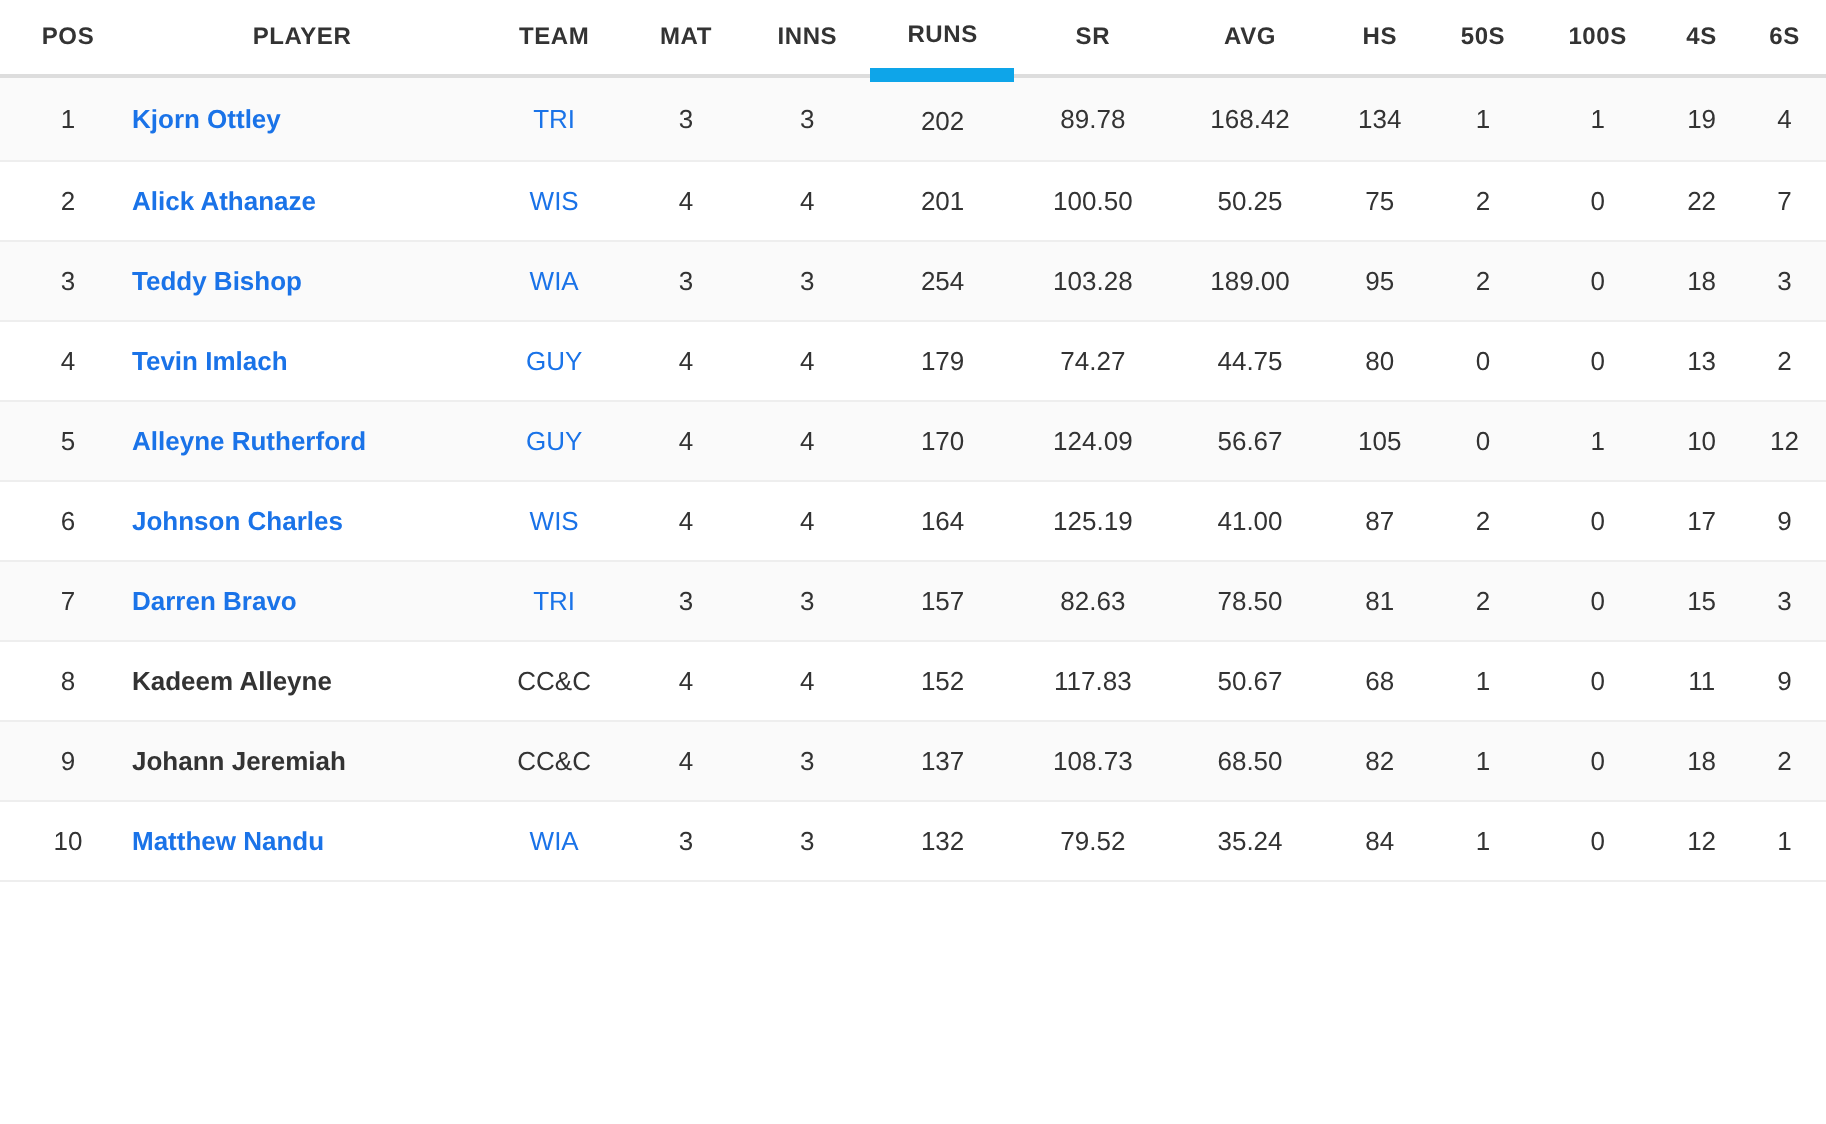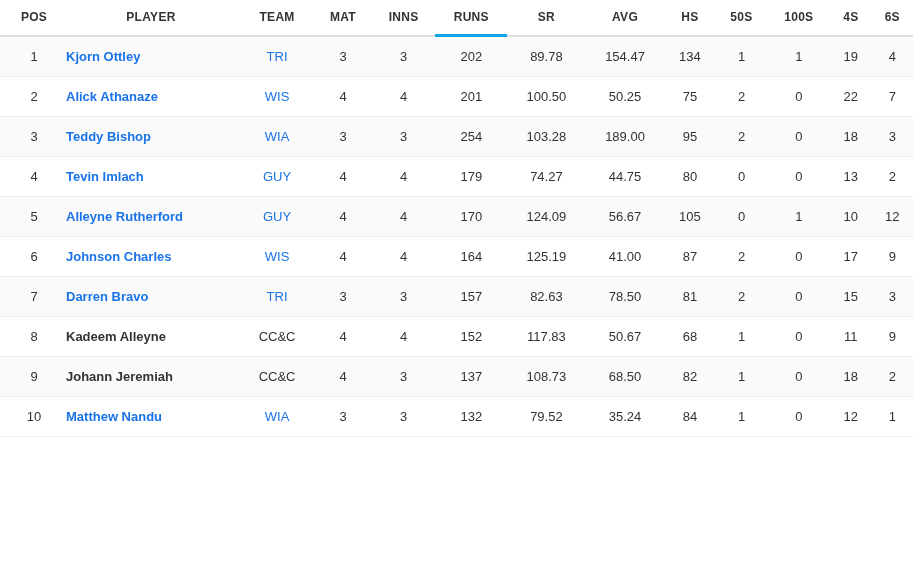--- a/index.html
+++ b/index.html
@@ -23,21 +23,21 @@
       padding: 10px 6px;
       text-align: center;
       font-weight: bold;
       color: #333;
       font-size: 12px;
       text-transform: uppercase;
       letter-spacing: 0.3px;
       margin-left: 32px;
     }
     thead th.runs-col {
-      border-bottom: 3px solid #0ea5e9;
+      border-bottom: 7px solid #0ea5e9;
       color: #333;
     }
     tbody tr {
       border-bottom: 1px solid #eee;
     }
     tbody tr:nth-child(odd) {
       background: #fafafa;
     }
     tbody tr:nth-child(even) {
       background: #fff;
@@ -98,21 +98,21 @@
   </thead>
   <tbody id="table-body">
   <tr>
     <td>1</td>
     <td class="player-name">Kjorn Ottley</td>
     <td class="team-col">TRI</td>
     <td>3</td>
     <td>3</td>
     <td>202</td>
     <td>89.78</td>
-    <td>154.47</td>
+    <td>168.42</td>
     <td>134</td>
     <td>1</td>
     <td>1</td>
     <td>19</td>
     <td>4</td>
   </tr>
       <tr>
     <td>2</td>
     <td class="player-name">Alick Athanaze</td>
     <td class="team-col">WIS</td>

